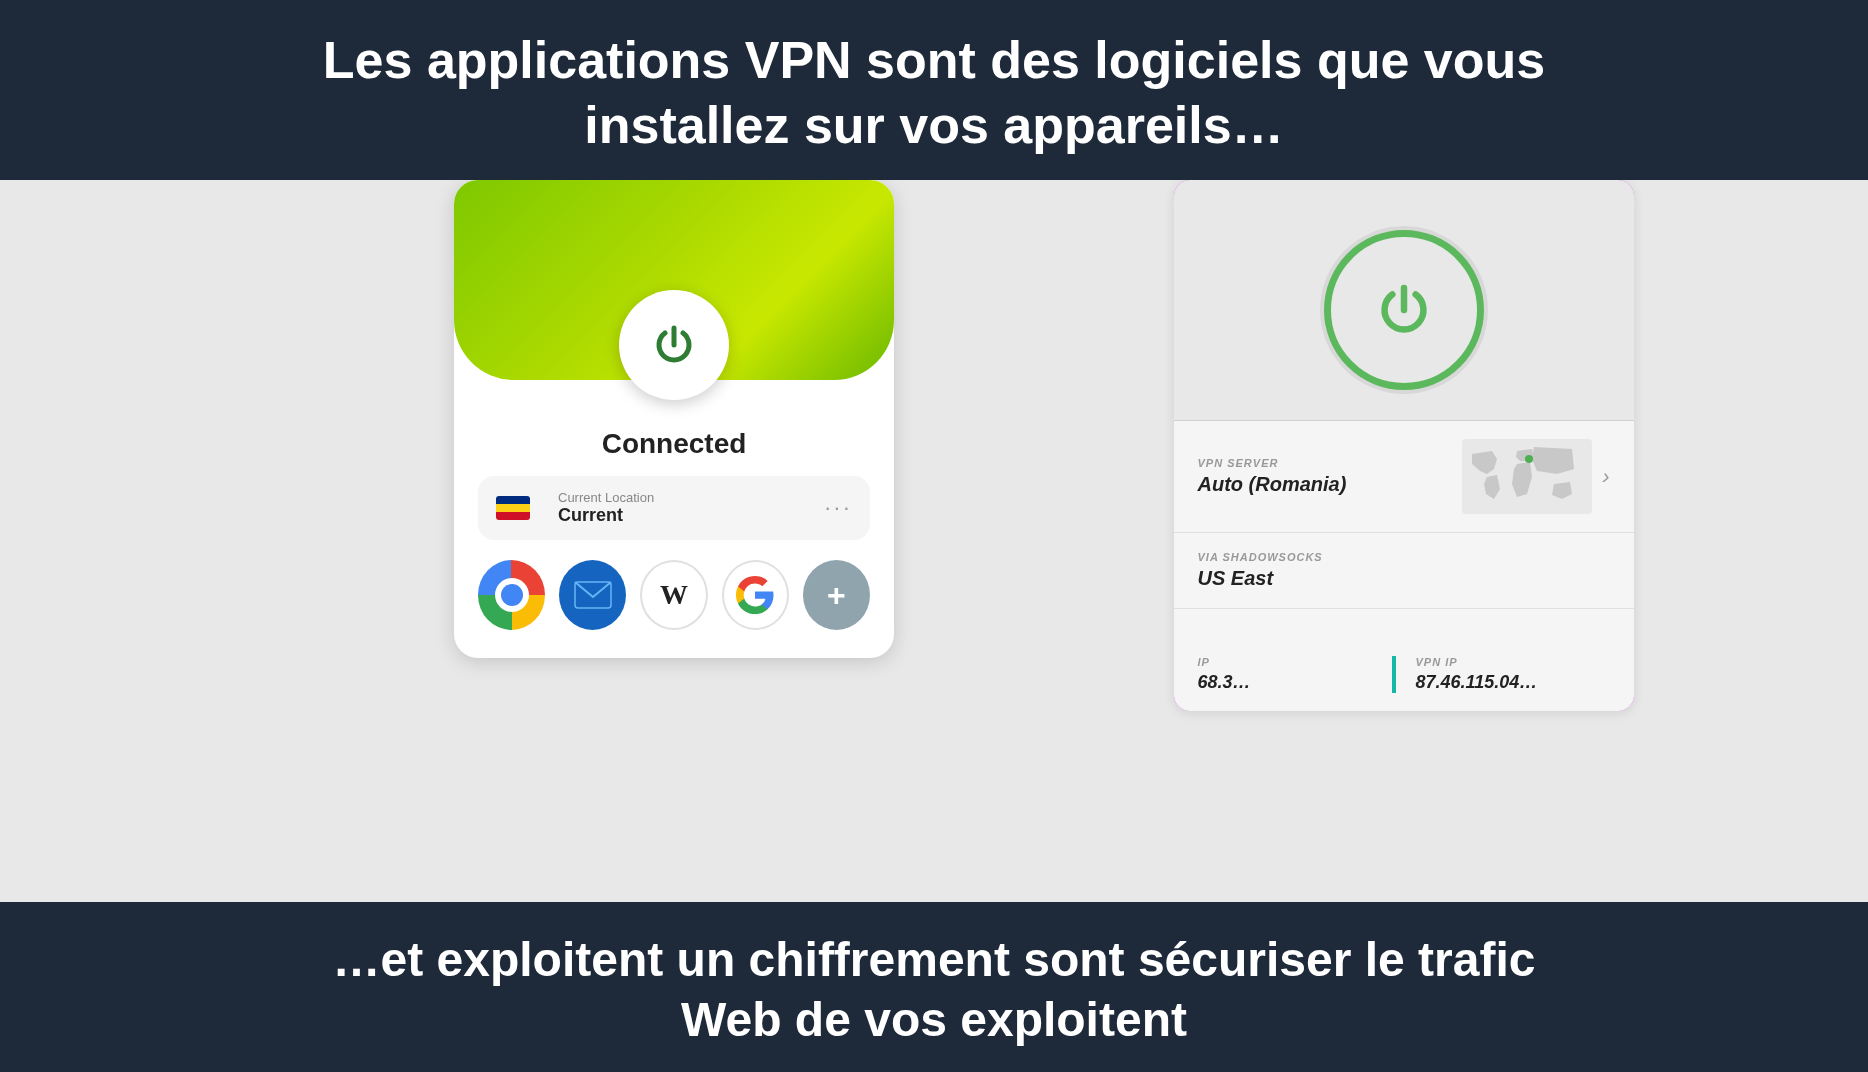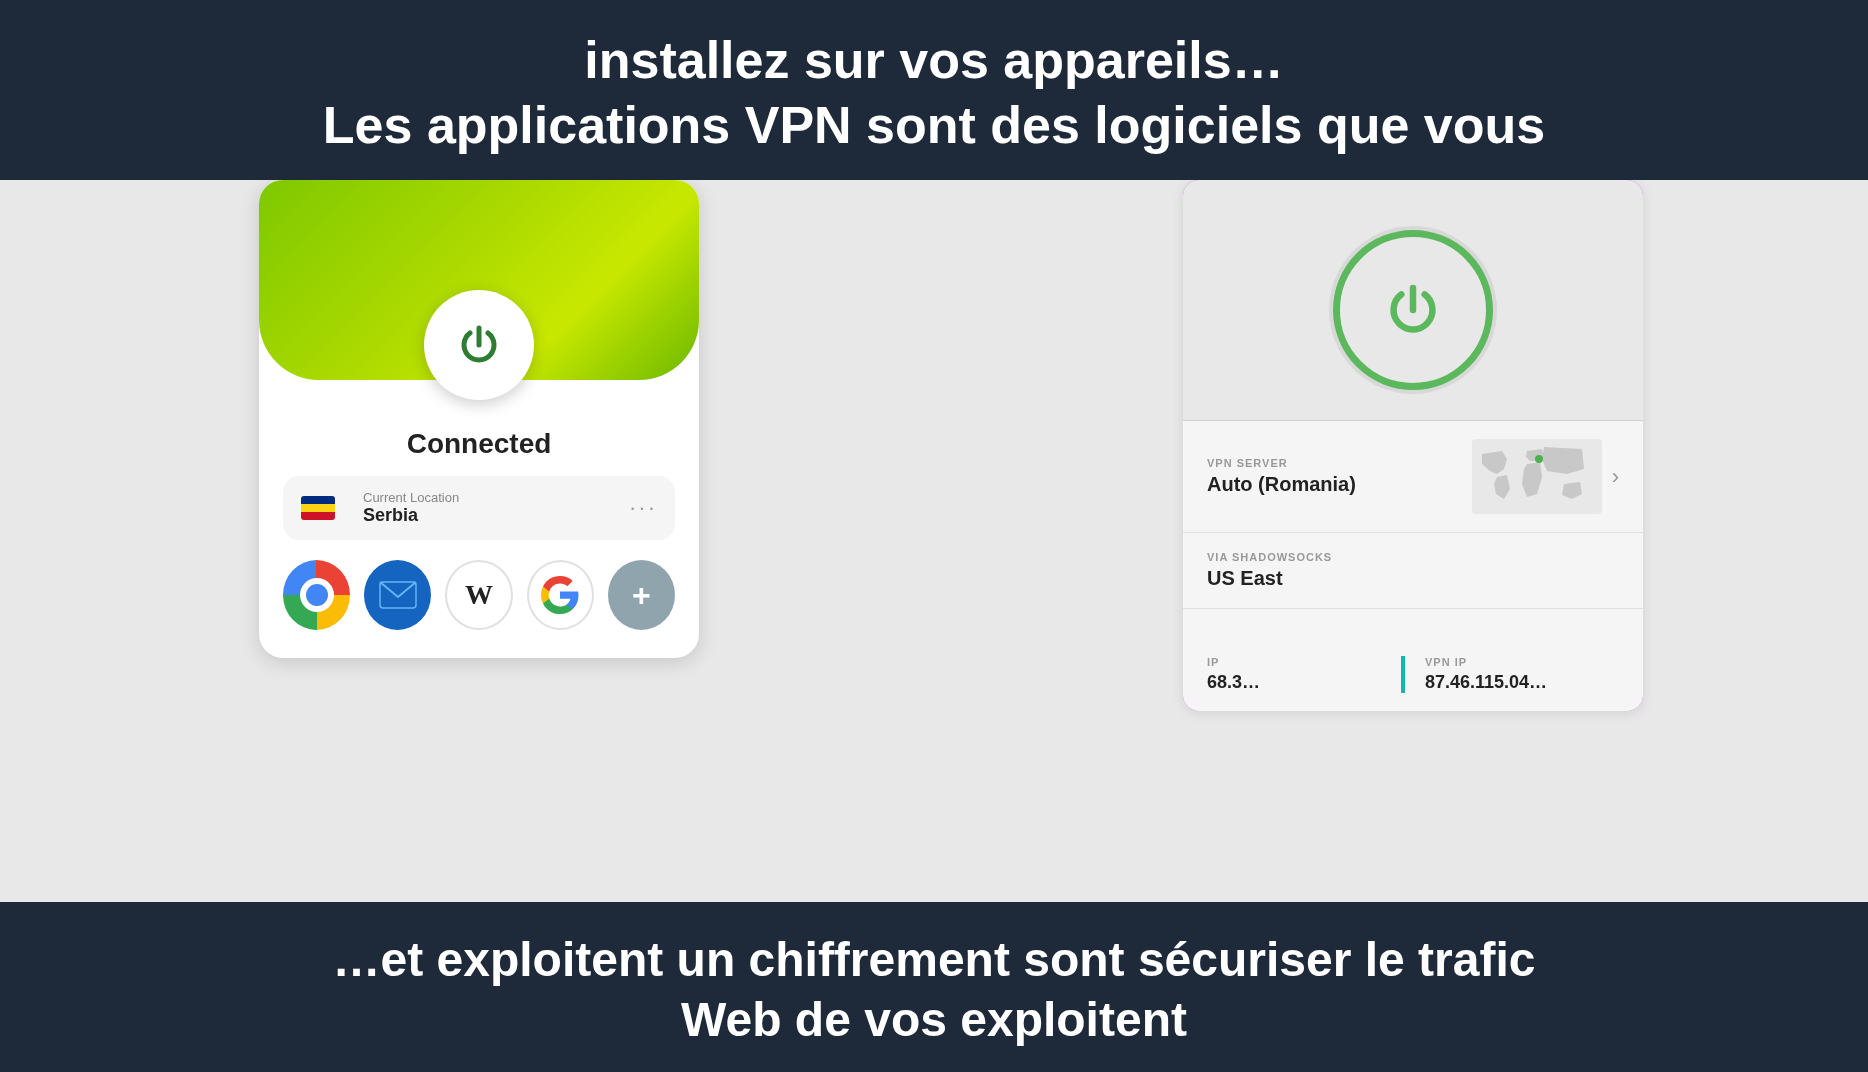--- a/index.html
+++ b/index.html
@@ -33,22 +33,22 @@
       background: #e8e8e8;
       gap: 0;
       overflow: hidden;
     }
 
     
     .left-panel {
       flex: 1;
       display: flex;
       align-items: flex-start;
-      justify-content: center;
-      padding: 0 64px;
+      justify-content: flex-end;
+      padding: 0 45px;
       background: #e8e8e8;
     }
 
     .phone-card {
       background: #fff;
       border-radius: 24px;
       width: 440px;
       overflow: hidden;
       box-shadow: 0 4px 20px rgba(0,0,0,0.15);
       margin-top: 0;
@@ -227,20 +227,21 @@
       background: #e8e8e8;
     }
 
     .vpn-card {
       background: #d946ef;
       border-radius: 16px;
       width: 460px;
       overflow: hidden;
       box-shadow: 0 2px 12px rgba(0,0,0,0.1);
       margin-top: 0;
+      font-style: italic;
     }
 
     .vpn-card-top {
       background: #e8e8e8;
       padding: 50px 0 30px;
       display: flex;
       align-items: center;
       justify-content: center;
       border-bottom: 1px solid #d0d0d0;
     }
@@ -356,22 +357,22 @@
     
     .world-map-svg {
       width: 100%;
       height: 100%;
     }
   </style>
 </head>
 <body>
 
 <div class="top-banner">
+  <div>Les applications VPN sont des logiciels que vous</div>
   <div>installez sur vos appareils…</div>
-  <div>Les applications VPN sont des logiciels que vous</div>
 </div>
 
 <div class="main-content">
 
   <div class="left-panel">
     <div class="phone-card">
 
       <div class="phone-card-top">
         <div class="power-button-white">
           <svg class="power-icon-green" viewBox="0 0 54 54">
@@ -387,21 +388,21 @@
 
         <div class="location-card">
           <div class="location-left">
             <div class="flag-icon">
               <div class="flag-ro-top"></div>
               <div class="flag-ro-mid"></div>
               <div class="flag-ro-bot"></div>
             </div>
             <div class="location-info">
               <span class="location-label">Current Location</span>
-              <span class="location-name">Serbia</span>
+              <span class="location-name">Current</span>
             </div>
           </div>
           <span class="three-dots">···</span>
         </div>
 
         <div class="app-shortcuts">
 
           <div class="app-icon chrome-icon">
             <div class="chrome-inner">
               <div class="chrome-center"></div>

